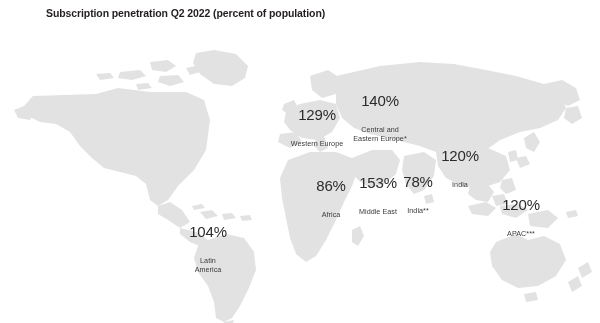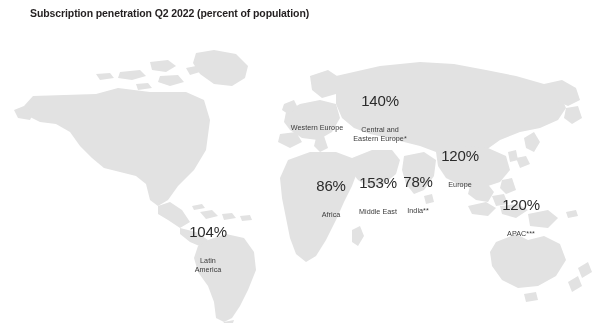--- a/index.html
+++ b/index.html
@@ -64,21 +64,21 @@
     color: #3a3a3a;
     margin-top: 16px;
   }
   .region-name .nm-line { display: block; }
 </style>
 </head>
 <body>
 
 <div id="page" style="background: rgb(255, 255, 255);">
 
-  <div id="chart-title" style="color: rgb(35, 31, 32);">Subscription penetration Q2 2022 (percent of population)</div>
+  <div id="chart-title" style="color: rgb(35, 31, 32); margin-left: 16px;">Subscription penetration Q2 2022 (percent of population)</div>
 
   <svg id="map-layer" viewBox="0 0 600 323" aria-hidden="true">
     <g fill="#e2e2e2" stroke="none">
 
       <path d="M196,53 L214,50 L236,54 L248,66 L245,78 L232,86 L214,84 L200,74 L193,63 Z"></path>
       <path d="M150,62 L168,60 L176,66 L166,72 L152,70 Z"></path>
       <path d="M120,72 L140,70 L146,76 L132,80 L118,78 Z"></path>
       <path d="M160,76 L178,75 L184,82 L170,86 L158,82 Z"></path>
       <path d="M96,74 L110,73 L114,78 L100,80 Z"></path>
       <path d="M186,68 L196,66 L200,72 L190,75 Z"></path>
@@ -153,20 +153,21 @@
 
   <div id="labels-layer">
       <div class="region-label" style="left: 208px; top: 224px;">
         <div class="region-value">104%</div>
         <div class="region-name">
           <span class="nm-line">Latin</span>
           <span class="nm-line">America</span>
         </div>
       </div>
       <div class="region-label" style="left: 317px; top: 107px;">
+        <div class="region-value">129%</div>
         <div class="region-name">
           <span class="nm-line">Western Europe</span>
         </div>
       </div>
       <div class="region-label" style="left: 380px; top: 93px;">
         <div class="region-value">140%</div>
         <div class="region-name">
           <span class="nm-line">Central and</span>
           <span class="nm-line">Eastern Europe*</span>
         </div>
@@ -185,21 +186,21 @@
       </div>
       <div class="region-label" style="left: 418px; top: 174px;">
         <div class="region-value">78%</div>
         <div class="region-name">
           <span class="nm-line">India**</span>
         </div>
       </div>
       <div class="region-label" style="left: 460px; top: 148px;">
         <div class="region-value">120%</div>
         <div class="region-name">
-          <span class="nm-line">Europe</span>
+          <span class="nm-line">India</span>
         </div>
       </div>
       <div class="region-label" style="left: 521px; top: 197px;">
         <div class="region-value">120%</div>
         <div class="region-name">
           <span class="nm-line">APAC***</span>
         </div>
       </div>
     </div>
 

